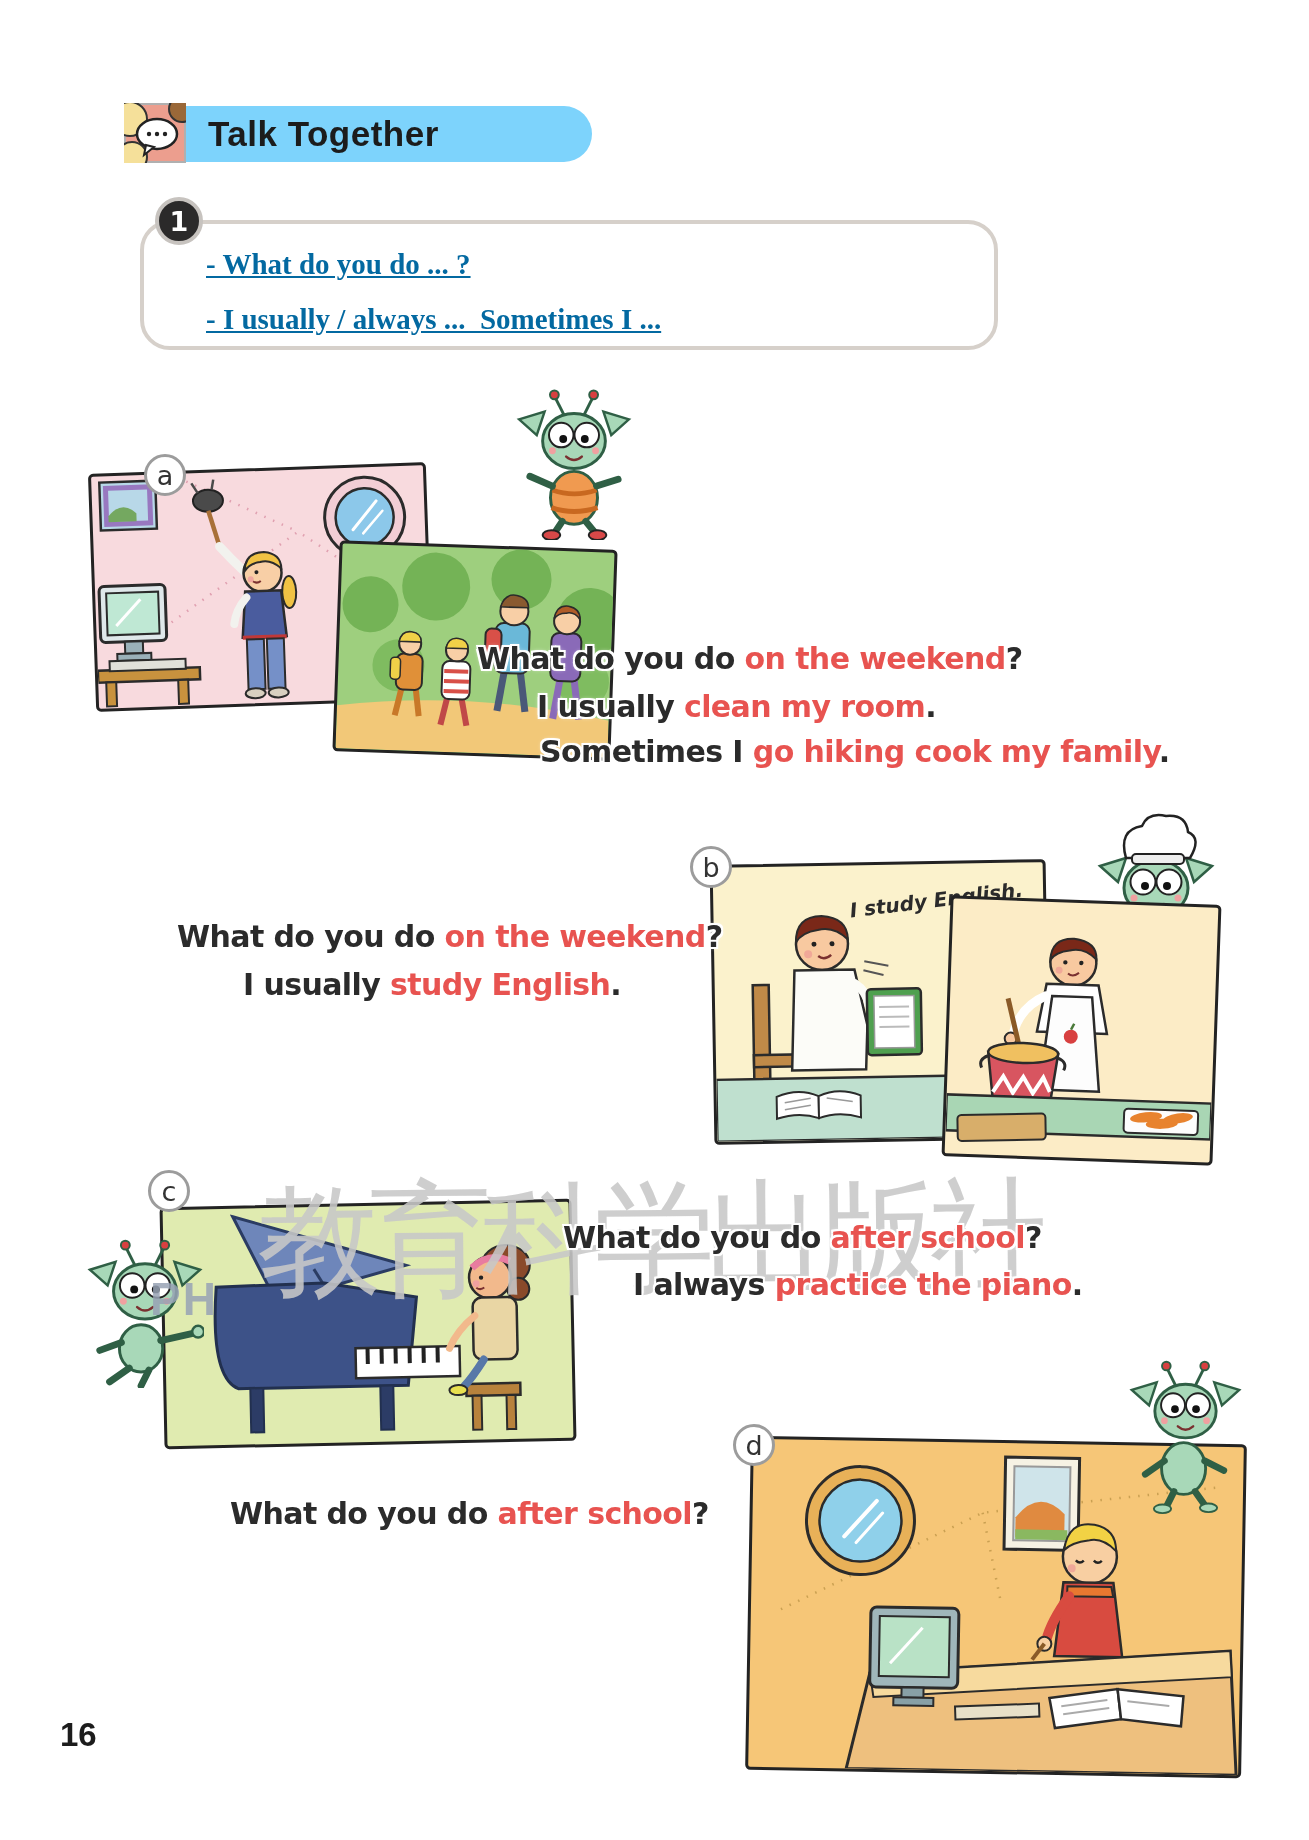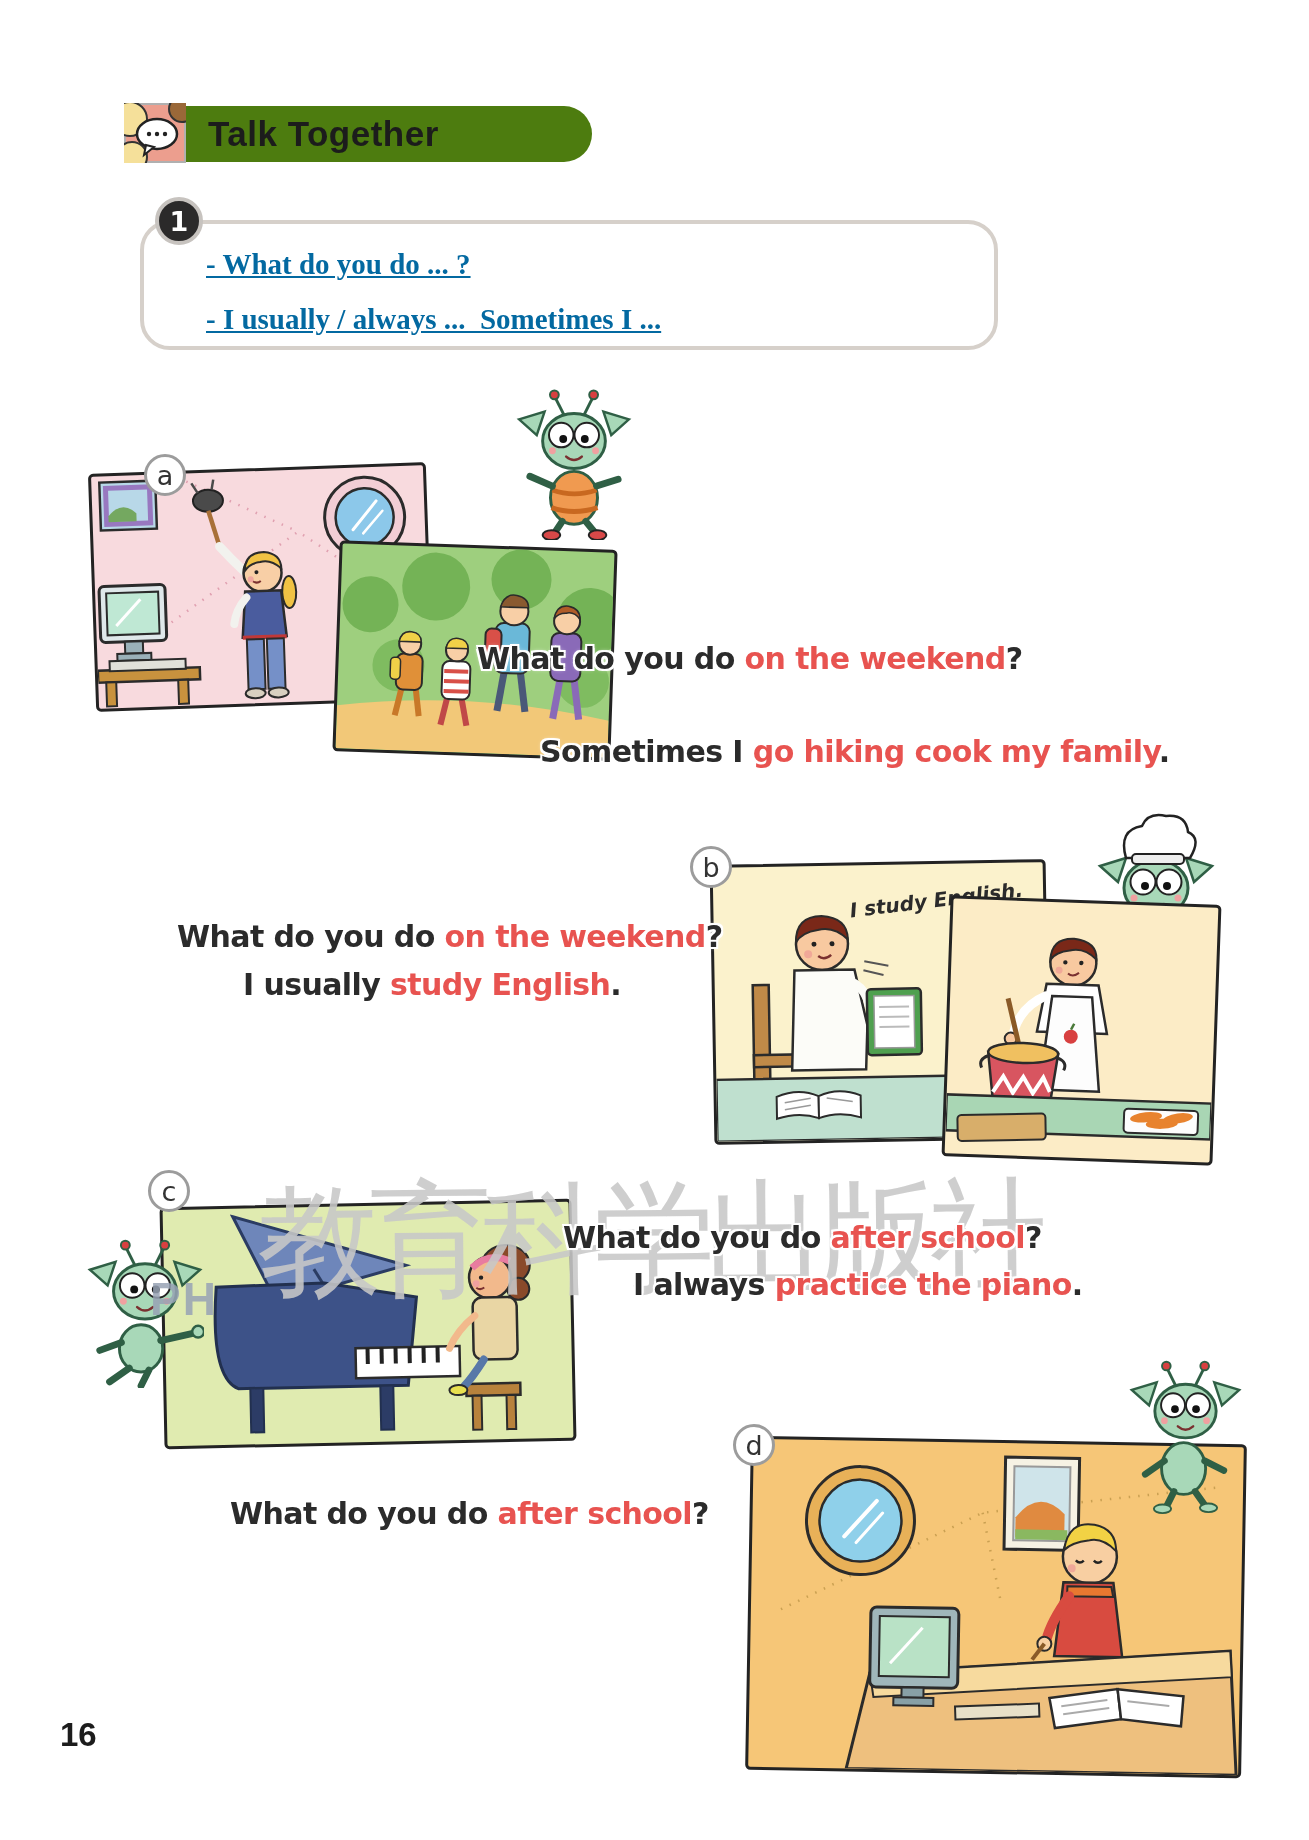--- a/index.html
+++ b/index.html
@@ -1,19 +1,19 @@
 <!DOCTYPE html>
 <html><head>
 <meta charset="utf-8">
 <style>
   html,body{margin:0;padding:0;background:#888;}
   .page{position:relative;width:1309px;height:1840px;background:#ffffff;overflow:hidden;
         font-family:"Liberation Sans",sans-serif;margin:0 auto;}
   
-  .banner{position:absolute;left:124px;top:106px;width:468px;height:56px;background:#4d7c0f;
+  .banner{position:absolute;left:124px;top:106px;width:468px;height:56px;background:#7dd3fc;
           border-radius:4px 28px 28px 4px;display:flex;align-items:center;z-index:2;}
   .banner-title{position:absolute;left:84px;font:800 35px "Liberation Sans",sans-serif;color:#1c1c1c;letter-spacing:.5px;}
   .hicon{position:absolute;left:0;top:-3px;width:62px;height:60px;z-index:3;}
   
   .abox{position:absolute;left:140px;top:220px;width:850px;height:122px;border:4px solid #d6d0ca;
         border-radius:30px;background:#fff;z-index:2;}
   .abadge{position:absolute;left:155px;top:197px;width:40px;height:40px;border-radius:50%;
           background:#2b2a2a;border:4px solid #c7c3bf;color:#fff;display:flex;align-items:center;
           justify-content:center;font:700 27px "DejaVu Sans",sans-serif;z-index:4;}
   .abox-line{position:absolute;left:206px;white-space:pre;font:700 29px "Liberation Serif",serif;color:#0369a1;z-index:3;text-decoration:underline;}
@@ -189,20 +189,21 @@
         <line x1="236" y1="128" x2="242" y2="168" stroke="#8a6ab8" stroke-width="7"></line>
         <rect x="212" y="82" width="30" height="48" rx="8" fill="#8a6ab8" stroke="#2b2b2b" stroke-width="2"></rect>
         <circle cx="227" cy="70" r="13" fill="#f8cfa6" stroke="#2b2b2b" stroke-width="2"></circle>
         <path d="M214,68 Q216,54 228,55 Q240,57 240,68 Q234,60 226,62 Q218,62 214,68 Z" fill="#b05c28" stroke="#2b2b2b" stroke-width="1.5"></path>
       </g>
     </svg>
   </div>
   <div class="lbl" style="left:144px;top:454px">a</div>
 
   <div class="dlg" style="left:477px;top:641px"><span>What do you do </span><span class="hl">on the weekend</span><span>?</span></div>
+  <div class="dlg" style="left:537px;top:689px"><span>I usually </span><span class="hl">clean my room</span><span>.</span></div>
   <div class="dlg" style="left:540px;top:734px"><span>Sometimes I </span><span class="hl">go hiking cook my family</span><span>.</span></div>
 
   <div class="dlg" style="left:177px;top:919px"><span>What do you do </span><span class="hl">on the weekend</span><span>?</span></div>
   <div class="dlg" style="left:243px;top:967px"><span>I usually </span><span class="hl">study English</span><span>.</span></div>
 
   <span class="alien" style="left:1090px;top:812px;z-index:1">
     <svg width="132" height="178" viewBox="0 0 132 178">
       <use href="#ahead" x="6" y="22"></use>
       <path d="M36,46 Q28,18 52,14 Q58,0 76,4 Q96,2 98,20 Q112,26 100,46 Z" fill="#ffffff" stroke="#222" stroke-width="2.5"></path>
       <rect x="42" y="42" width="52" height="10" rx="4" fill="#eeeeee" stroke="#222" stroke-width="2"></rect>

